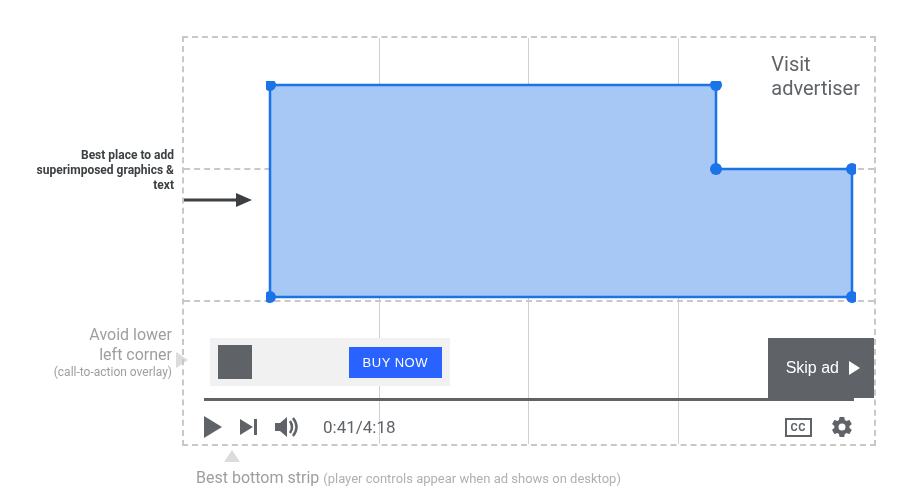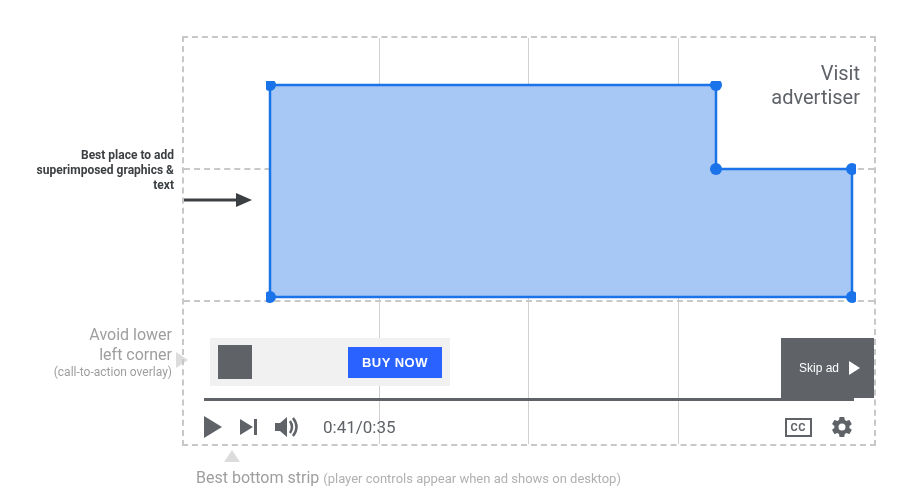--- a/index.html
+++ b/index.html
@@ -31,22 +31,22 @@
     position: absolute;
     left: 0;
     width: 100%;
     height: 0;
     border-top: 2px dashed #c8c8c8;
   }
   
   .visit-advertiser {
     position: absolute;
     right: 14px;
-    top: 23px;
-    text-align: right;
+    top: 14px;
+    text-align: left;
     font-size: 20px;
     color: #5f6368;
     line-height: 1.2;
   }
   
   .safe-zone {
     position: absolute;
     left: 82px;
     top: 43px;
     width: 590px;
@@ -72,37 +72,37 @@
   .cta-thumb {
     width: 34px;
     height: 34px;
     background: #5f6368;
   }
   .cta-button {
     margin-left: auto;
     background: #2962ff;
     color: #fff;
     font-size: 13px;
-    font-weight: 700;
+    font-weight: 400;
     letter-spacing: 0.5px;
     padding: 8px 14px;
     border: none;
   }
   
   .skip-ad {
     position: absolute;
     right: 0;
     top: 300px;
     height: 60px;
     background: #5f6368;
     color: #fff;
     display: flex;
     align-items: center;
     padding: 0 14px 0 18px;
-    font-size: 12px;
+    font-size: 16px;
     border: none;
   }
   .skip-tri {
     margin-left: 10px;
     width: 0; height: 0;
     border-left: 11px solid #fff;
     border-top: 7px solid transparent;
     border-bottom: 7px solid transparent;
   }
   
@@ -294,21 +294,21 @@
       <div class="next-bar"></div>
     </div>
     <div class="vol-icon">
       <svg width="26" height="22" viewBox="0 0 26 22">
         <polygon points="0,7 5,7 12,1 12,21 5,15 0,15" fill="#5f6368"></polygon>
         <path d="M15 5 Q19 11 15 17" stroke="#5f6368" stroke-width="2.5" fill="none"></path>
         <path d="M18 2 Q25 11 18 20" stroke="#5f6368" stroke-width="2.5" fill="none"></path>
       </svg>
     </div>
     <div class="time">
-      <span>0:41</span>/<span>0:35</span>
+      <span>0:41</span>/<span>4:18</span>
     </div>
     <div class="spacer"></div>
     <div class="cc-badge">CC</div>
     <div class="gear-icon">
       <svg width="24" height="24" viewBox="0 0 24 24">
         <path fill="#5f6368" d="M19.4 13a7.6 7.6 0 0 0 .1-1 7.6 7.6 0 0 0-.1-1l2.1-1.6a.5.5 0 0 0 .1-.6l-2-3.5a.5.5 0 0 0-.6-.2l-2.5 1a7.3 7.3 0 0 0-1.7-1l-.4-2.6A.5.5 0 0 0 13.9 2h-4a.5.5 0 0 0-.5.4L9 5a7.3 7.3 0 0 0-1.7 1l-2.5-1a.5.5 0 0 0-.6.2l-2 3.5a.5.5 0 0 0 .1.6L4.4 11a7.6 7.6 0 0 0-.1 1 7.6 7.6 0 0 0 .1 1l-2.1 1.6a.5.5 0 0 0-.1.6l2 3.5a.5.5 0 0 0 .6.2l2.5-1a7.3 7.3 0 0 0 1.7 1l.4 2.6a.5.5 0 0 0 .5.4h4a.5.5 0 0 0 .5-.4l.4-2.6a7.3 7.3 0 0 0 1.7-1l2.5 1a.5.5 0 0 0 .6-.2l2-3.5a.5.5 0 0 0-.1-.6ZM12 15.5A3.5 3.5 0 1 1 15.5 12 3.5 3.5 0 0 1 12 15.5Z"></path>
       </svg>
     </div>
   </div>
 </div>

